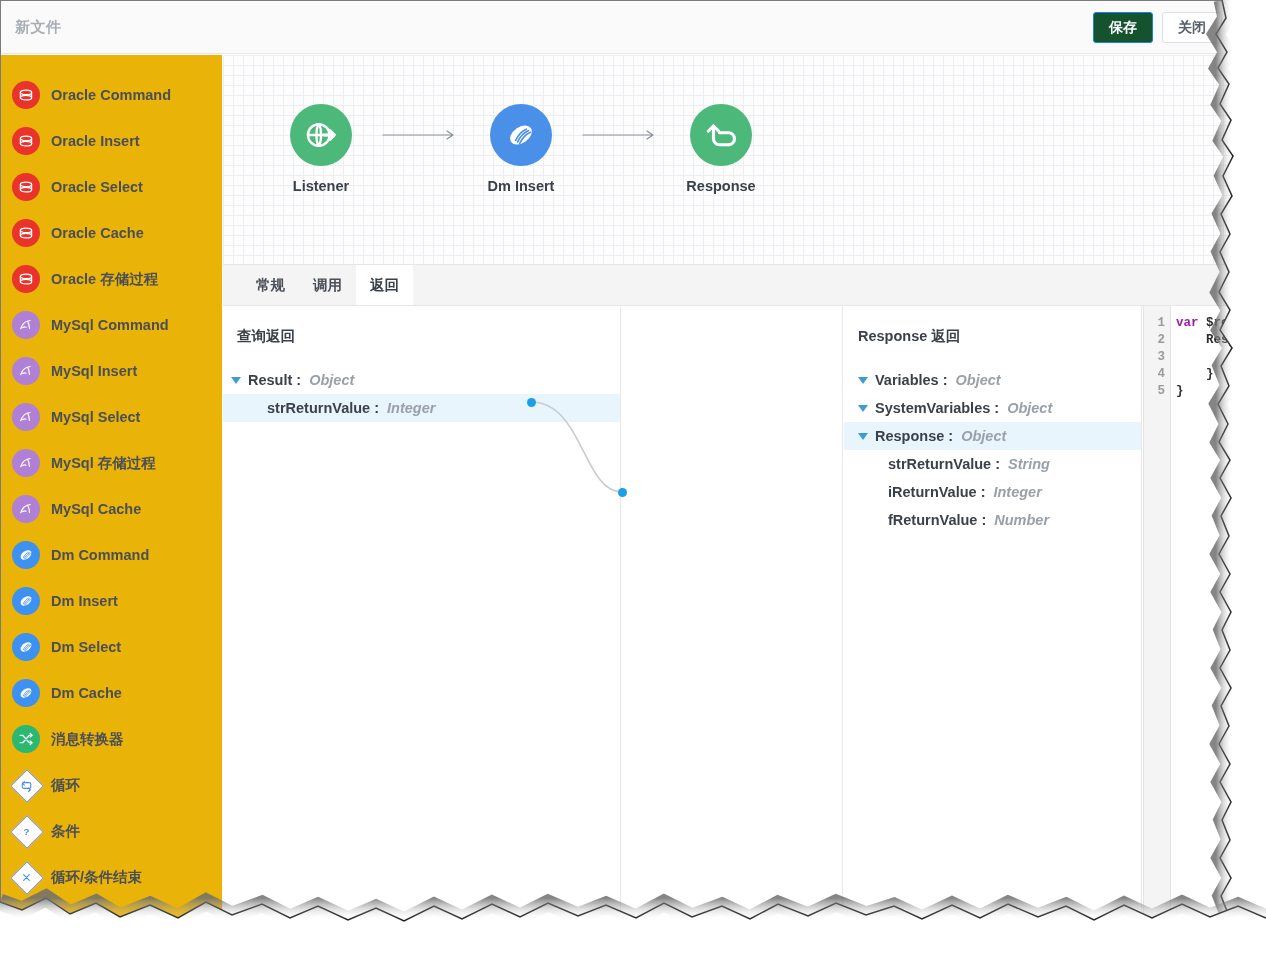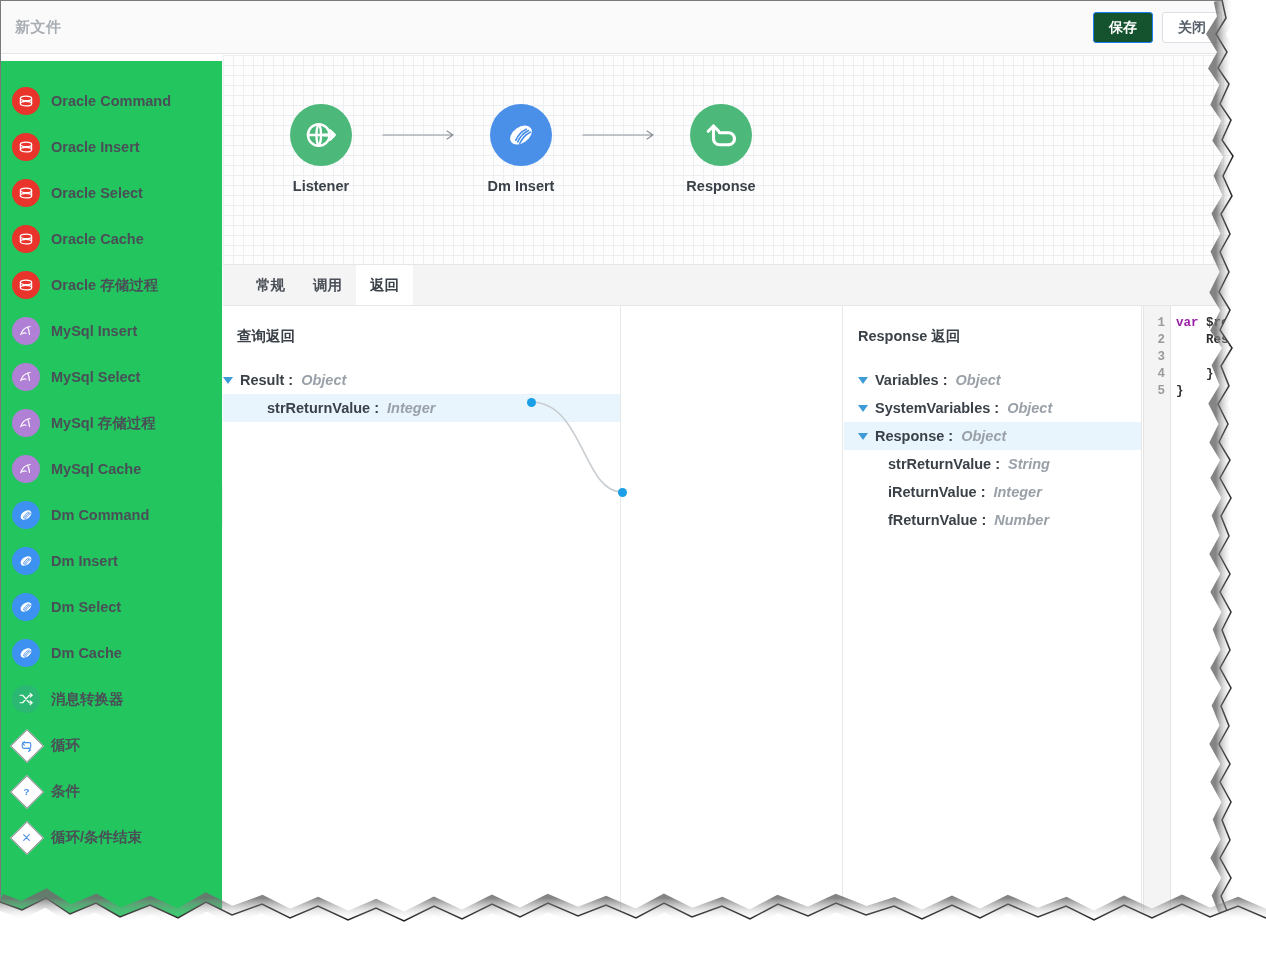--- a/index.html
+++ b/index.html
@@ -82,24 +82,24 @@
   .btn-default {
     background: #fff;
     color: #57606a;
     border-color: #dcdfe6;
   }
 
   
   #sidebar {
     position: absolute;
     left: 0;
-    top: 60px;
+    top: 54px;
     width: 231px;
     bottom: 0;
-    background: #22c55e;
+    background: #eab308;
     border-right: 1px solid #e3e3e3;
     overflow: hidden;
     box-sizing: border-box;
   }
   #sidebar-list {
     position: absolute;
     left: 0; top: 0; right: 0;
     padding-top: 17px;
   }
   .side-item {
@@ -435,20 +435,30 @@
             <div class="side-label">Oracle 存储过程</div>
           </div>
           <div class="side-item">
             <div class="ic" style="background: rgb(176, 127, 214);">
               <svg width="18" height="18" viewBox="0 0 24 24">
                 <path d="M5 17c2-6 5-9 9-10 1.8 2.5 2.6 6 2.6 9.5" style="fill:none;stroke:#fff;stroke-width:1.6;stroke-linecap:round;stroke-linejoin:round"></path>
                 <path d="M7.5 15.5c1.5-1 3-1.2 4.5-.4" style="fill:none;stroke:#fff;stroke-width:1.6;stroke-linecap:round;stroke-linejoin:round"></path>
                 <path d="M14 7l3.5-1" style="fill:none;stroke:#fff;stroke-width:1.6;stroke-linecap:round;stroke-linejoin:round"></path>
               </svg>
             </div>
+            <div class="side-label">MySql Command</div>
+          </div>
+          <div class="side-item">
+            <div class="ic" style="background: rgb(176, 127, 214);">
+              <svg width="18" height="18" viewBox="0 0 24 24">
+                <path d="M5 17c2-6 5-9 9-10 1.8 2.5 2.6 6 2.6 9.5" style="fill:none;stroke:#fff;stroke-width:1.6;stroke-linecap:round;stroke-linejoin:round"></path>
+                <path d="M7.5 15.5c1.5-1 3-1.2 4.5-.4" style="fill:none;stroke:#fff;stroke-width:1.6;stroke-linecap:round;stroke-linejoin:round"></path>
+                <path d="M14 7l3.5-1" style="fill:none;stroke:#fff;stroke-width:1.6;stroke-linecap:round;stroke-linejoin:round"></path>
+              </svg>
+            </div>
             <div class="side-label">MySql Insert</div>
           </div>
           <div class="side-item">
             <div class="ic" style="background: rgb(176, 127, 214);">
               <svg width="18" height="18" viewBox="0 0 24 24">
                 <path d="M5 17c2-6 5-9 9-10 1.8 2.5 2.6 6 2.6 9.5" style="fill:none;stroke:#fff;stroke-width:1.6;stroke-linecap:round;stroke-linejoin:round"></path>
                 <path d="M7.5 15.5c1.5-1 3-1.2 4.5-.4" style="fill:none;stroke:#fff;stroke-width:1.6;stroke-linecap:round;stroke-linejoin:round"></path>
                 <path d="M14 7l3.5-1" style="fill:none;stroke:#fff;stroke-width:1.6;stroke-linecap:round;stroke-linejoin:round"></path>
               </svg>
             </div>
@@ -608,21 +618,21 @@
         <div class="tab">常规</div>
         <div class="tab">调用</div>
         <div class="tab active">返回</div>
       </div>
 
     <div id="mapping">
 
       <div id="src-panel">
         <div class="panel-title">查询返回</div>
         <div class="tree" id="src-tree">
-            <div class="tree-row" style="">
+            <div class="tree-row" style=" margin-left: 8px;">
               <span class="caret"></span>
               <span>Result</span>
               <span class="tsep">:</span>
               <span class="ttype">Object</span>
             </div>
             <div class="tree-row selected" style="padding-left: 44px;">
               <span style="display: inline-block; width: 0px;"></span>
               <span>strReturnValue</span>
               <span class="tsep">:</span>
               <span class="ttype">Integer</span>

